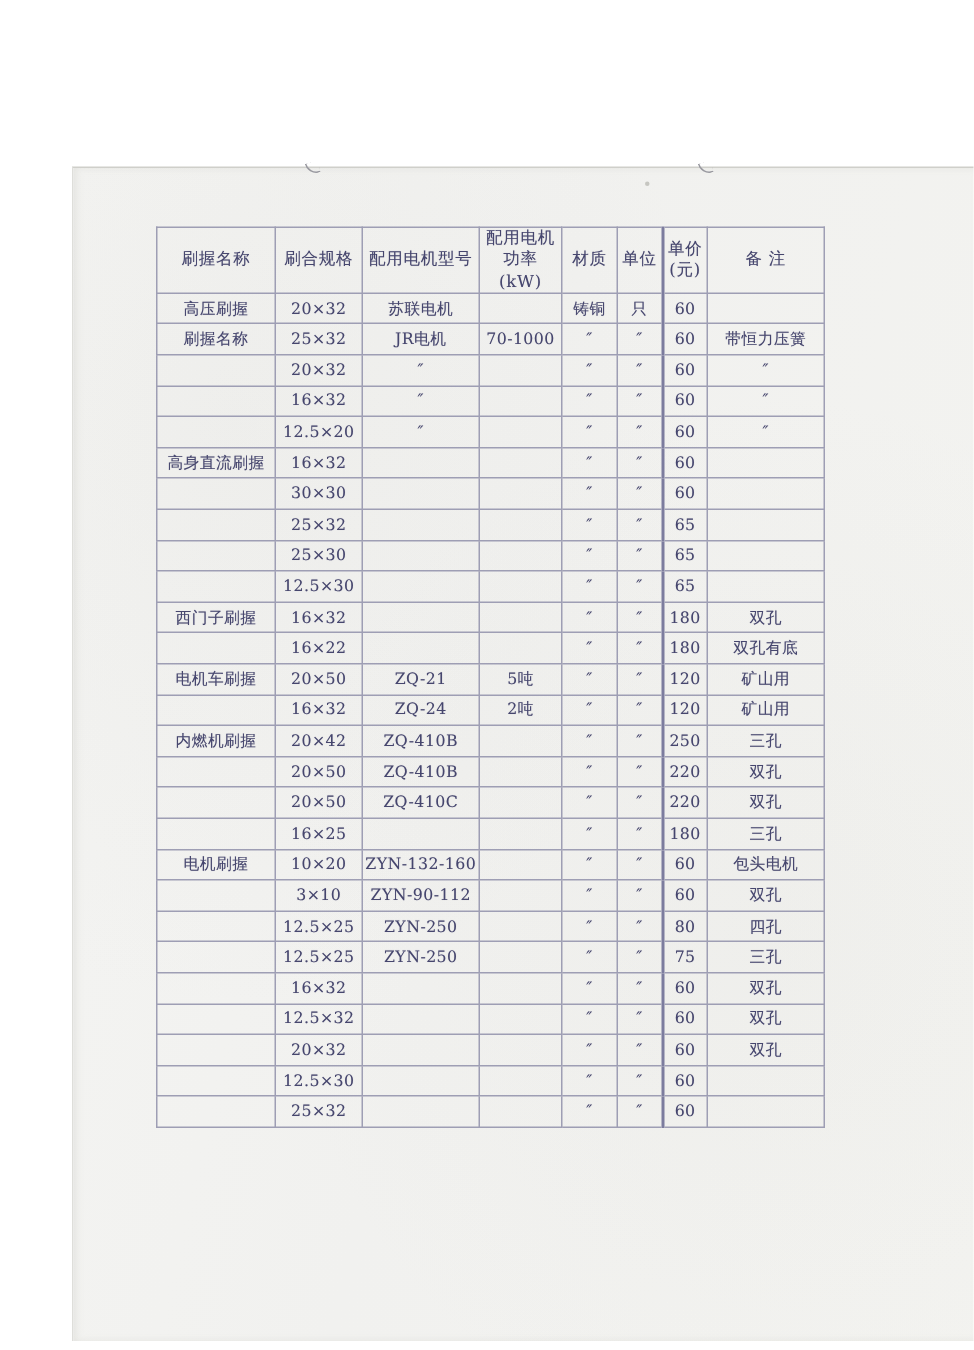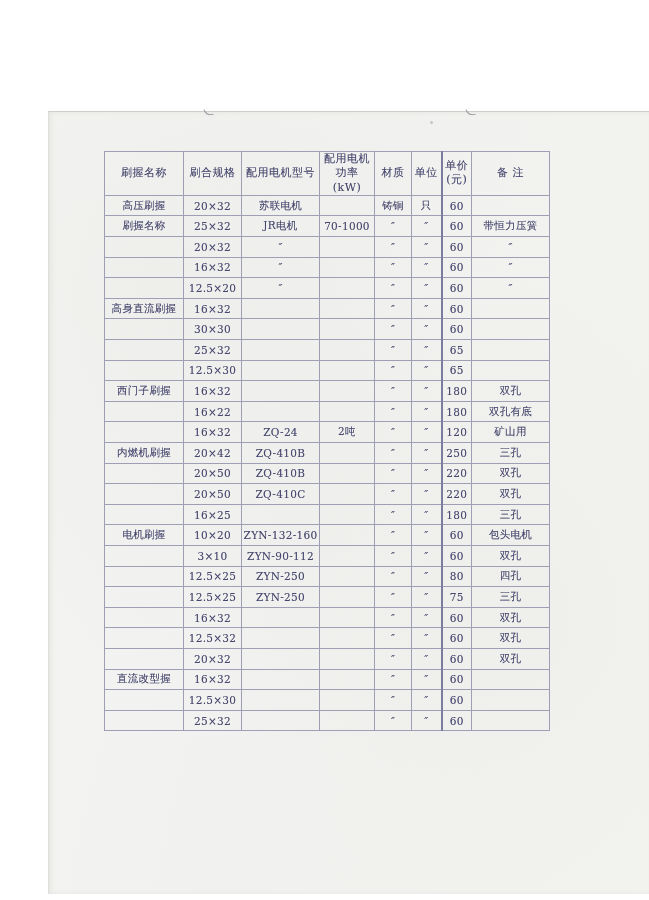--- a/index.html
+++ b/index.html
@@ -203,20 +203,30 @@
             <td>25×32</td>
             <td></td>
             <td></td>
             <td class="ditto">″</td>
             <td class="ditto">″</td>
             <td class="dark-left">65</td>
             <td></td>
           </tr>
           <tr>
             <td></td>
+            <td>25×30</td>
+            <td></td>
+            <td></td>
+            <td class="ditto">″</td>
+            <td class="ditto">″</td>
+            <td class="dark-left">65</td>
+            <td></td>
+          </tr>
+          <tr>
+            <td></td>
             <td>12.5×30</td>
             <td></td>
             <td></td>
             <td class="ditto">″</td>
             <td class="ditto">″</td>
             <td class="dark-left">65</td>
             <td></td>
           </tr>
           <tr>
             <td>西门子刷握</td>
@@ -230,20 +240,30 @@
           </tr>
           <tr>
             <td></td>
             <td>16×22</td>
             <td></td>
             <td></td>
             <td class="ditto">″</td>
             <td class="ditto">″</td>
             <td class="dark-left">180</td>
             <td>双孔有底</td>
+          </tr>
+          <tr>
+            <td>电机车刷握</td>
+            <td>20×50</td>
+            <td>ZQ-21</td>
+            <td>5吨</td>
+            <td class="ditto">″</td>
+            <td class="ditto">″</td>
+            <td class="dark-left">120</td>
+            <td>矿山用</td>
           </tr>
           <tr>
             <td></td>
             <td>16×32</td>
             <td>ZQ-24</td>
             <td>2吨</td>
             <td class="ditto">″</td>
             <td class="ditto">″</td>
             <td class="dark-left">120</td>
             <td>矿山用</td>
@@ -350,30 +370,20 @@
           </tr>
           <tr>
             <td></td>
             <td>20×32</td>
             <td></td>
             <td></td>
             <td class="ditto">″</td>
             <td class="ditto">″</td>
             <td class="dark-left">60</td>
             <td>双孔</td>
-          </tr>
-          <tr>
-            <td>直流改型握</td>
-            <td>16×32</td>
-            <td></td>
-            <td></td>
-            <td class="ditto">″</td>
-            <td class="ditto">″</td>
-            <td class="dark-left">60</td>
-            <td></td>
           </tr>
           <tr>
             <td></td>
             <td>12.5×30</td>
             <td></td>
             <td></td>
             <td class="ditto">″</td>
             <td class="ditto">″</td>
             <td class="dark-left">60</td>
             <td></td>

